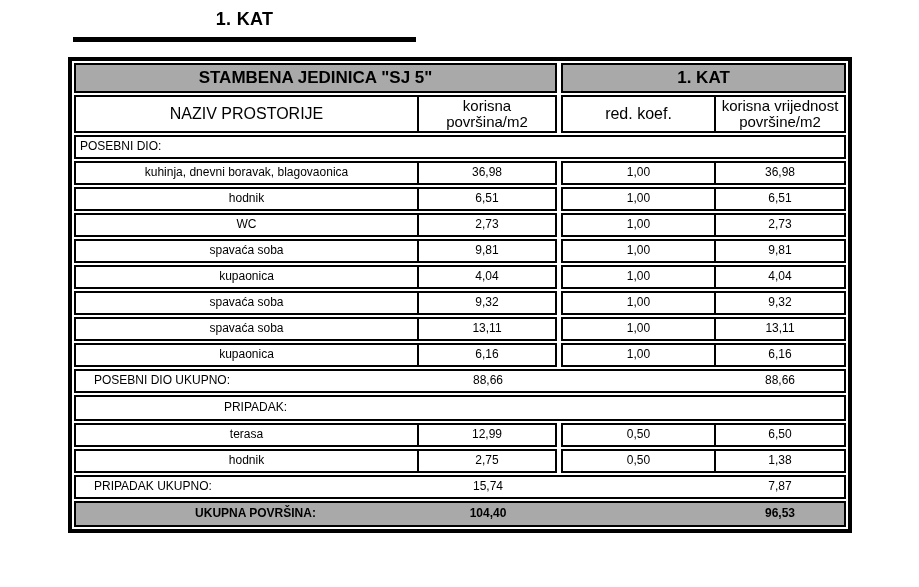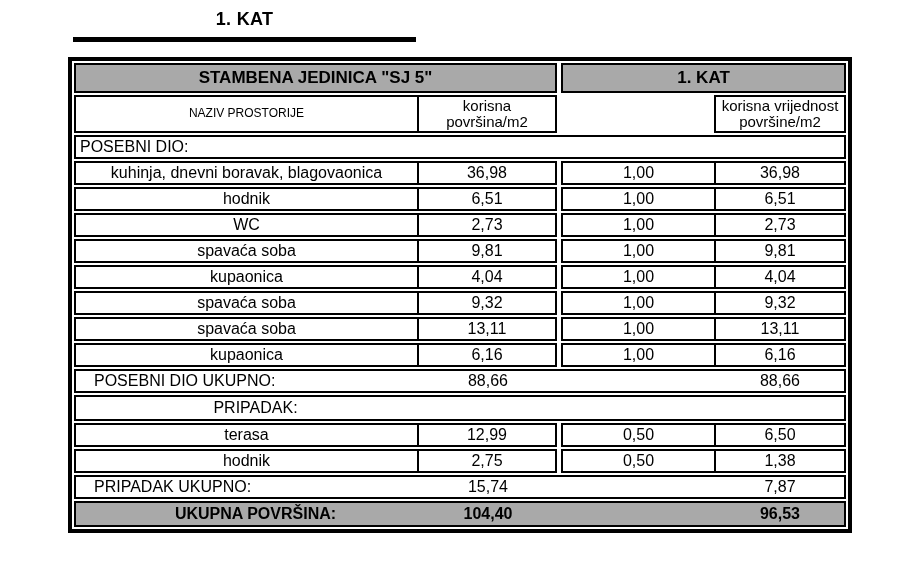--- a/index.html
+++ b/index.html
@@ -26,21 +26,21 @@
     padding: 2px;
     display: flex; flex-direction: column; gap: 2px;
   }
 
   
   .g { display: grid; grid-template-columns: 345px 138px 4px 155px 130px; }
 
   .box {
     border: 2px solid #000;
     display: flex; align-items: center; justify-content: center;
-    font-size: 16px; line-height: 1.1;
+    font-size: 12px; line-height: 1.1;
     background: #fff;
   }
   .ov  { margin-left: -2px; }          
   .c1 { grid-column: 1 / 2; }
   .c2 { grid-column: 2 / 3; }
   .c4 { grid-column: 4 / 5; }
   .c5 { grid-column: 5 / 6; }
   .span-left  { grid-column: 1 / 3; }
   .span-right { grid-column: 4 / 6; }
   .span-all   { grid-column: 1 / 6; }
@@ -75,23 +75,24 @@
   </div>
 
   <div class="frame">
 
     <div class="g">
       <div class="box h1 gray bold span-left">STAMBENA JEDINICA "SJ 5"</div>
       <div class="box h1 gray bold span-right">1. KAT</div>
     </div>
 
     <div class="g">
-      <div class="box h2 c1" style="font-size:12px;">NAZIV PROSTORIJE</div>
+      <div class="box h2 c1" style="font-size:16px;">NAZIV PROSTORIJE</div>
       <div class="box h2 c2 ov">korisna
 površina/m2</div>
+      <div class="box h2 c4" style="font-size:16px;">red. koef.</div>
       <div class="box h2 c5 ov">korisna vrijednost
 površine/m2</div>
     </div>
 
     <div class="g">
       <div class="box rw span-all left">POSEBNI DIO:</div>
     </div>
 
     <div class="g">
       <div class="box rw c1">kuhinja, dnevni boravak, blagovaonica</div>

